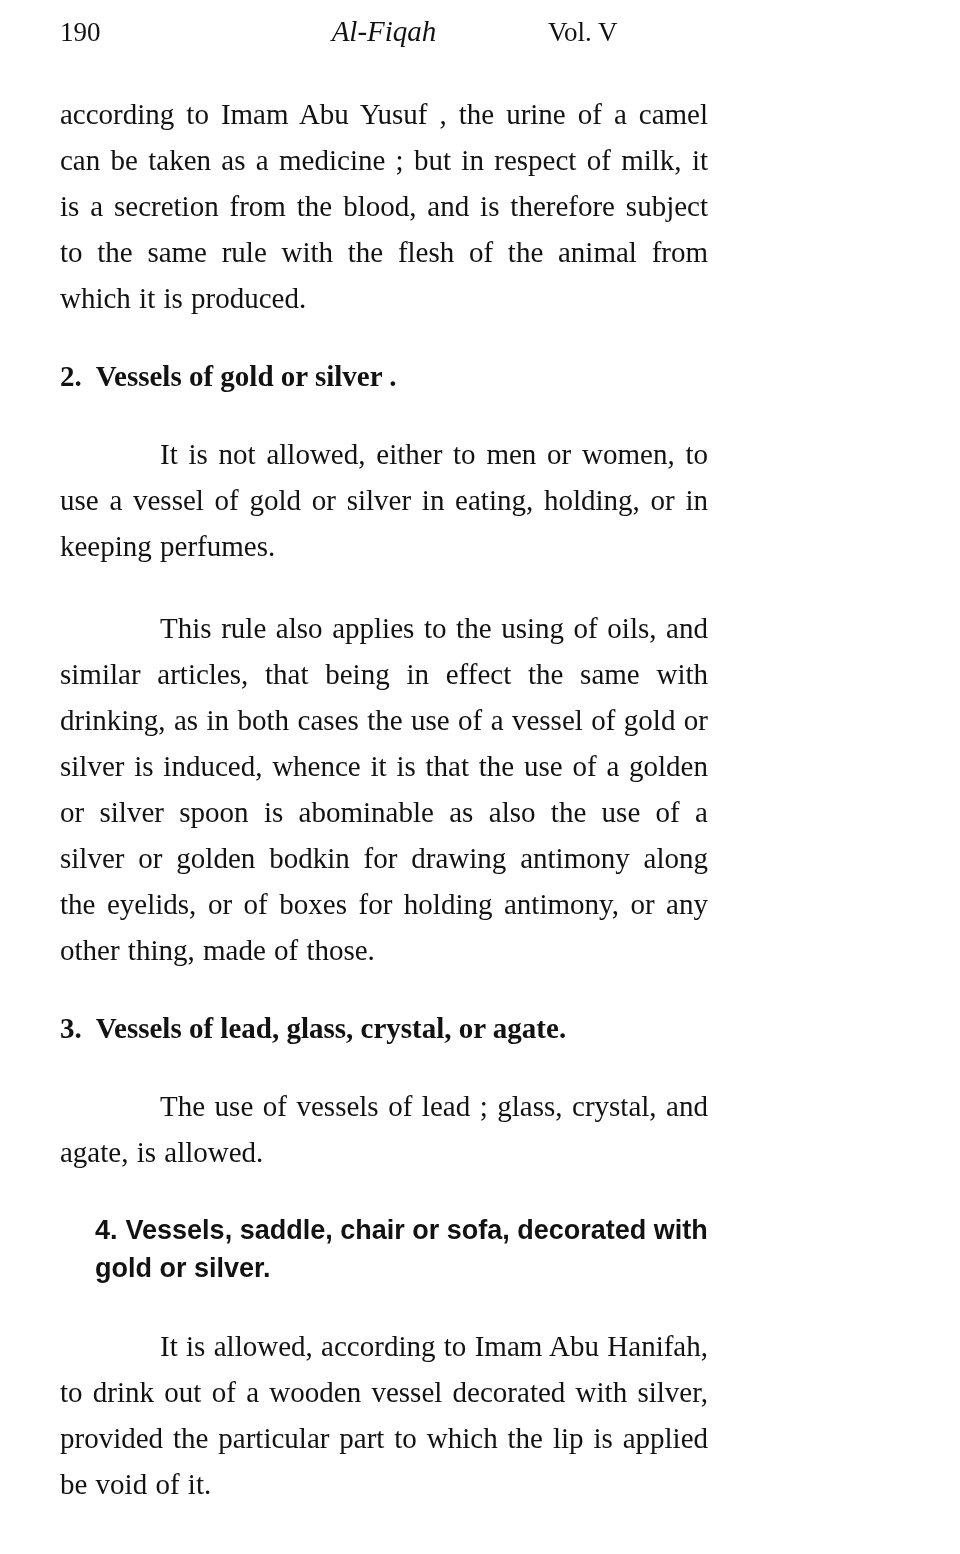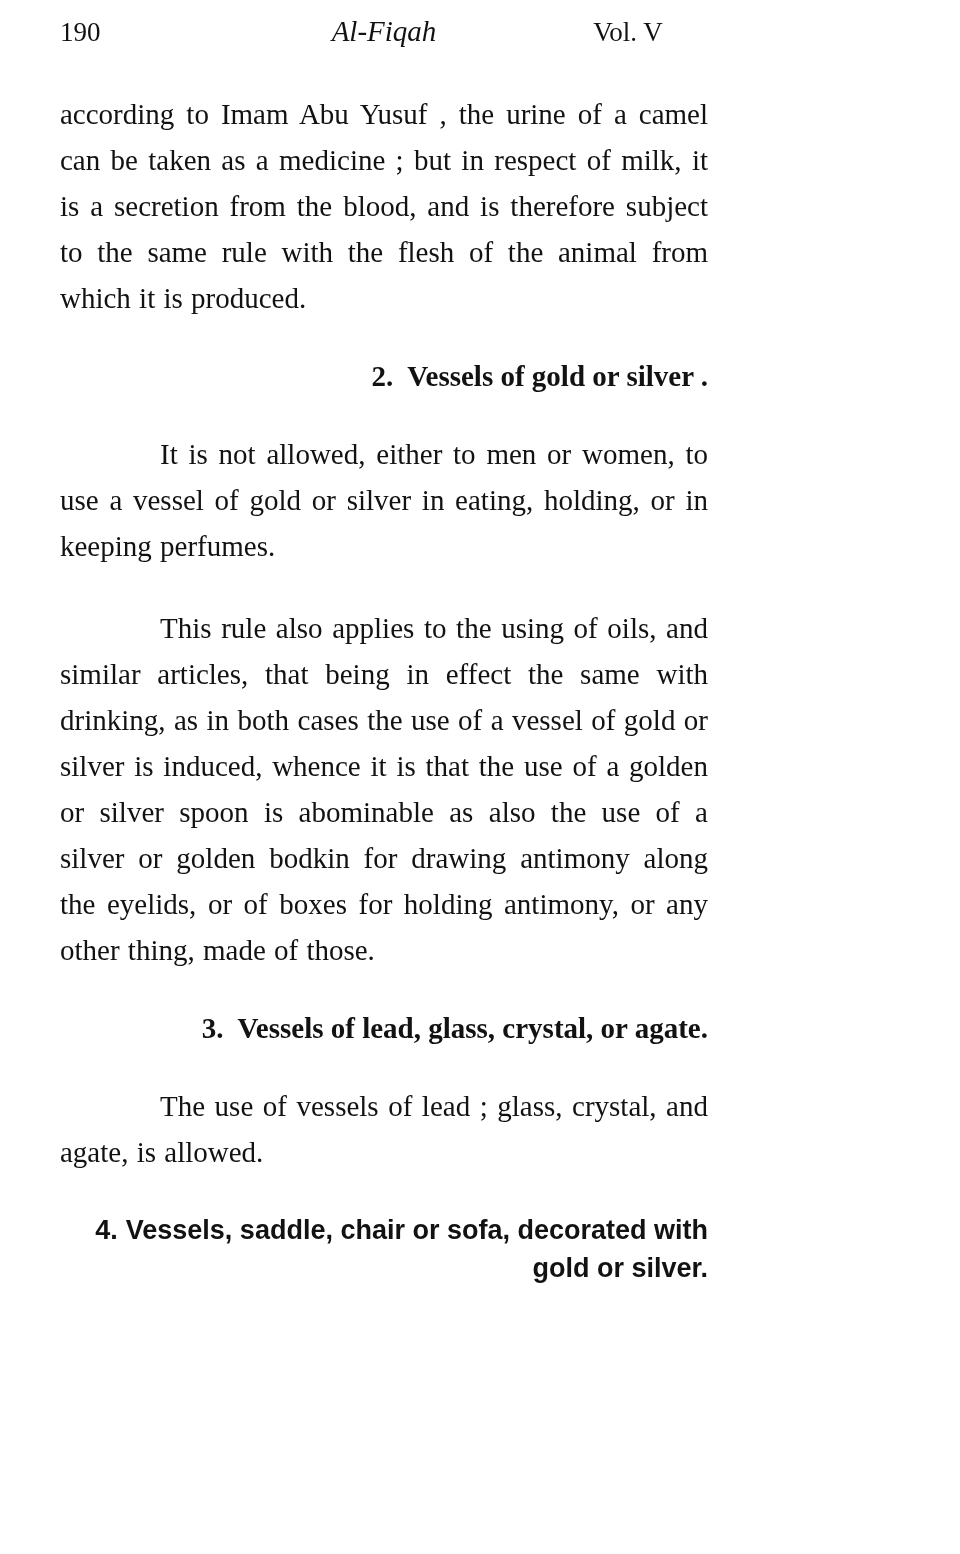--- a/index.html
+++ b/index.html
@@ -32,42 +32,41 @@
   }
   .header .book-title {
     flex: 1;
     text-align: center;
     font-weight: normal;
     font-style: italic;
     font-size: 29px;
   }
   .header .volume {
     width: 160px;
-    text-align: center;
+    text-align: left;
   }
   .para {
     font-size: 29px;
     line-height: 46px;
     text-align: justify;
     margin: 0 0 36px 0;
     word-spacing: 1px;
   }
   .para.indent {
     text-indent: 100px;
   }
   .para.last {
     margin-top: 12px;
     text-align: left;
   }
   .heading {
     font-size: 29px;
     line-height: 38px;
     font-weight: bold;
     margin: 30px 0 36px 0;
-    text-align: right;
   }
   .heading .hnum {
     margin-right: 14px;
   }
   .heading.serif {
     font-family: "Liberation Serif", serif;
   }
   .heading.sans {
     font-family: "Liberation Sans", sans-serif;
     font-size: 27px;
@@ -95,16 +94,17 @@
   <p class="para indent">It is not allowed, either to men or women, to use a vessel of gold or silver in eating, holding, or in keeping perfumes.</p>
 
   <p class="para indent">This rule also applies to the using of oils, and similar articles, that being in effect the same with drinking, as in both cases the use of a vessel of gold or silver is induced, whence it is that the use of a golden or silver spoon is abominable as also the use of a silver or golden bodkin for drawing antimony along the eyelids, or of boxes for holding antimony, or any other thing, made of those.</p>
 
   <h2 class="heading serif"><span class="hnum">3.</span><span>Vessels of lead, glass, crystal, or agate.</span></h2>
 
   <p class="para indent">The use of vessels of lead ; glass, crystal, and agate, is allowed.</p>
 
   <h2 class="heading sans"><span class="hnum">4.</span><span>Vessels, saddle, chair or sofa, decorated with gold or silver.</span></h2>
 
+  <p class="para indent">It is allowed, according to Imam Abu Hanifah, to drink out of a wooden vessel decorated with silver, provided the particular part to which the lip is applied be void of it.</p>
 
 
 
 </div>
 
 </body></html>

